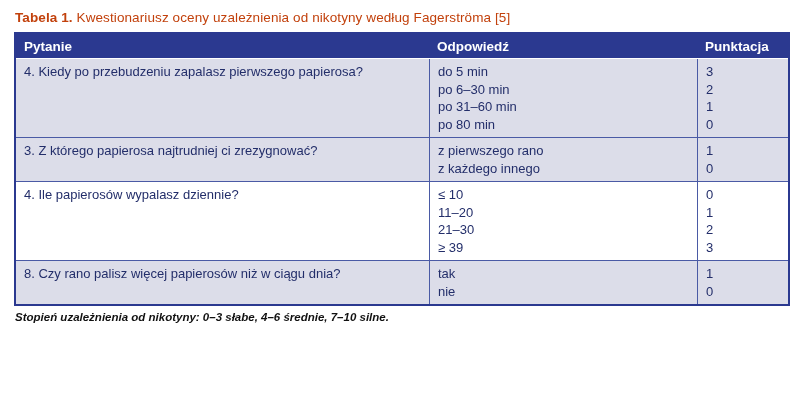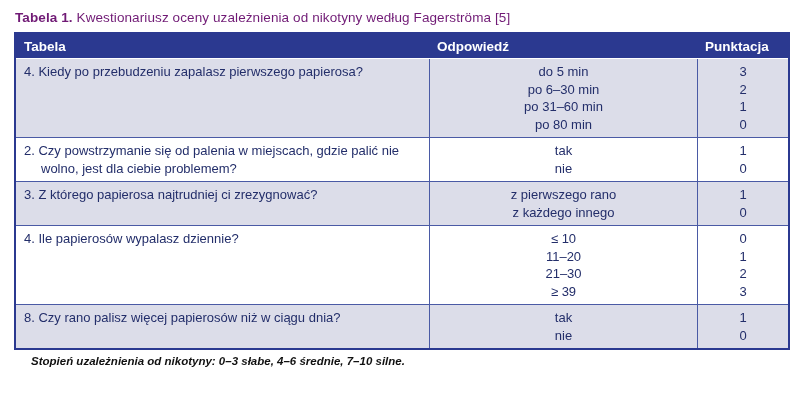--- a/index.html
+++ b/index.html
@@ -15,21 +15,21 @@
     width: 800px;
     height: 415px;
     background: #ffffff;
     font-family: "Liberation Sans", "DejaVu Sans", sans-serif;
     overflow: hidden;
   }
   .page { padding: 8px 14px 0 14px; }
   .caption {
     margin: 2px 0 7px 1px;
     font-size: 13.5px;
-    color: #701a75;
+    color: #c2410c;
     letter-spacing: 0.1px;
   }
   .caption b { font-weight: 700; }
   table.fagerstrom {
     border-collapse: separate;
     border-spacing: 0;
     width: 772px;
     table-layout: fixed;
     border: 2px solid var(--table-border);
   }
@@ -51,23 +51,23 @@
     line-height: 17.5px;
     padding: 4px 8px;
     vertical-align: top;
     border: 0;
   }
   tbody tr + tr td { border-top: 1.5px solid var(--cell-divider); }
   tbody td + td { border-left: 1.5px solid var(--cell-divider); }
   tbody tr.shaded td { background: var(--shade); }
   tbody tr.plain td { background: #ffffff; }
   .q-text { padding-left: 17px; text-indent: -17px; }
-  .center-line { text-align: center; }
+  .center-line { }
   .footnote {
-    margin: 5px 0 0 17px;
+    margin: 5px 0 0 1px;
     font-size: 11.5px;
     font-style: italic;
     font-weight: 700;
     color: #111111;
   }
 </style>
 </head>
 <body>
 
 <div class="page">
@@ -75,52 +75,39 @@
   <p class="caption"><b>Tabela 1.</b> <span>Kwestionariusz oceny uzależnienia od nikotyny według Fagerströma [5]</span></p>
 
   <table class="fagerstrom">
     <colgroup>
       <col style="width:413px">
       <col style="width:268px">
       <col style="width:91px">
     </colgroup>
     <thead>
       <tr>
-        <th class="h-question">Tabela</th>
+        <th class="h-question">Pytanie</th>
         <th>Odpowiedź</th>
         <th>Punktacja</th>
       </tr>
     </thead>
     <tbody>
         <tr class="shaded">
           <td>
             <div class="q-text">4. Kiedy po przebudzeniu zapalasz pierwszego papierosa?</div>
           </td>
           <td>
             <div class="center-line">do 5 min</div>
             <div class="center-line">po 6–30 min</div>
             <div class="center-line">po 31–60 min</div>
             <div class="center-line">po 80 min</div>
           </td>
           <td>
             <div class="center-line">3</div>
             <div class="center-line">2</div>
-            <div class="center-line">1</div>
-            <div class="center-line">0</div>
-          </td>
-        </tr>
-        <tr class="plain">
-          <td>
-            <div class="q-text">2. Czy powstrzymanie się od palenia w miejscach, gdzie palić nie wolno, jest dla ciebie problemem?</div>
-          </td>
-          <td>
-            <div class="center-line">tak</div>
-            <div class="center-line">nie</div>
-          </td>
-          <td>
             <div class="center-line">1</div>
             <div class="center-line">0</div>
           </td>
         </tr>
         <tr class="shaded">
           <td>
             <div class="q-text">3. Z którego papierosa najtrudniej ci zrezygnować?</div>
           </td>
           <td>
             <div class="center-line">z pierwszego rano</div>

